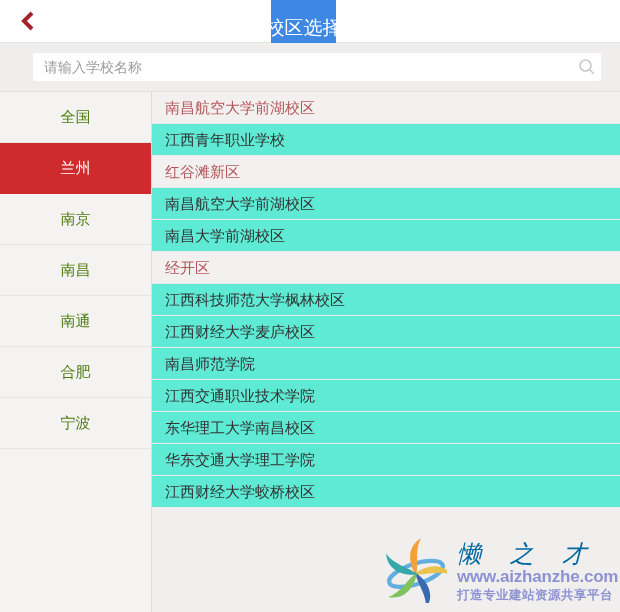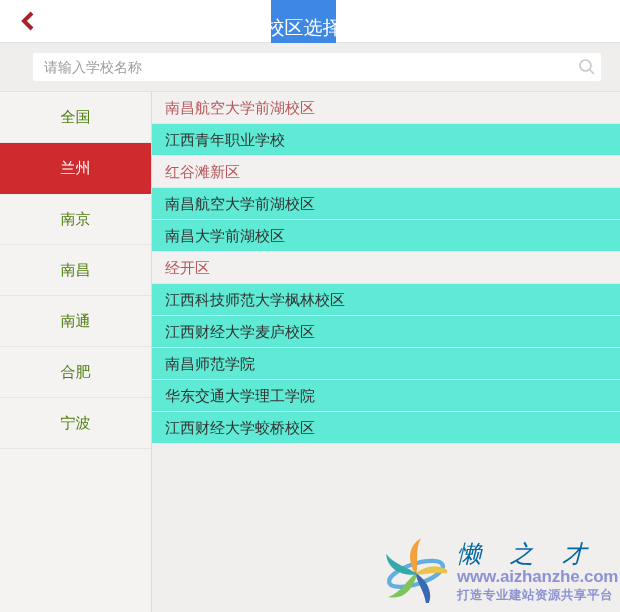--- a/index.html
+++ b/index.html
@@ -253,21 +253,27 @@
       </div>
 
       <div class="list-row school">
         <span>江西财经大学麦庐校区</span>
       </div>
 
       <div class="list-row school">
         <span>南昌师范学院</span>
       </div>
 
-
+      <div class="list-row school">
+        <span>江西交通职业技术学院</span>
+      </div>
+
+      <div class="list-row school">
+        <span>东华理工大学南昌校区</span>
+      </div>
 
       <div class="list-row school">
         <span>华东交通大学理工学院</span>
       </div>
 
       <div class="list-row school">
         <span>江西财经大学蛟桥校区</span>
       </div>
     </div>
 

